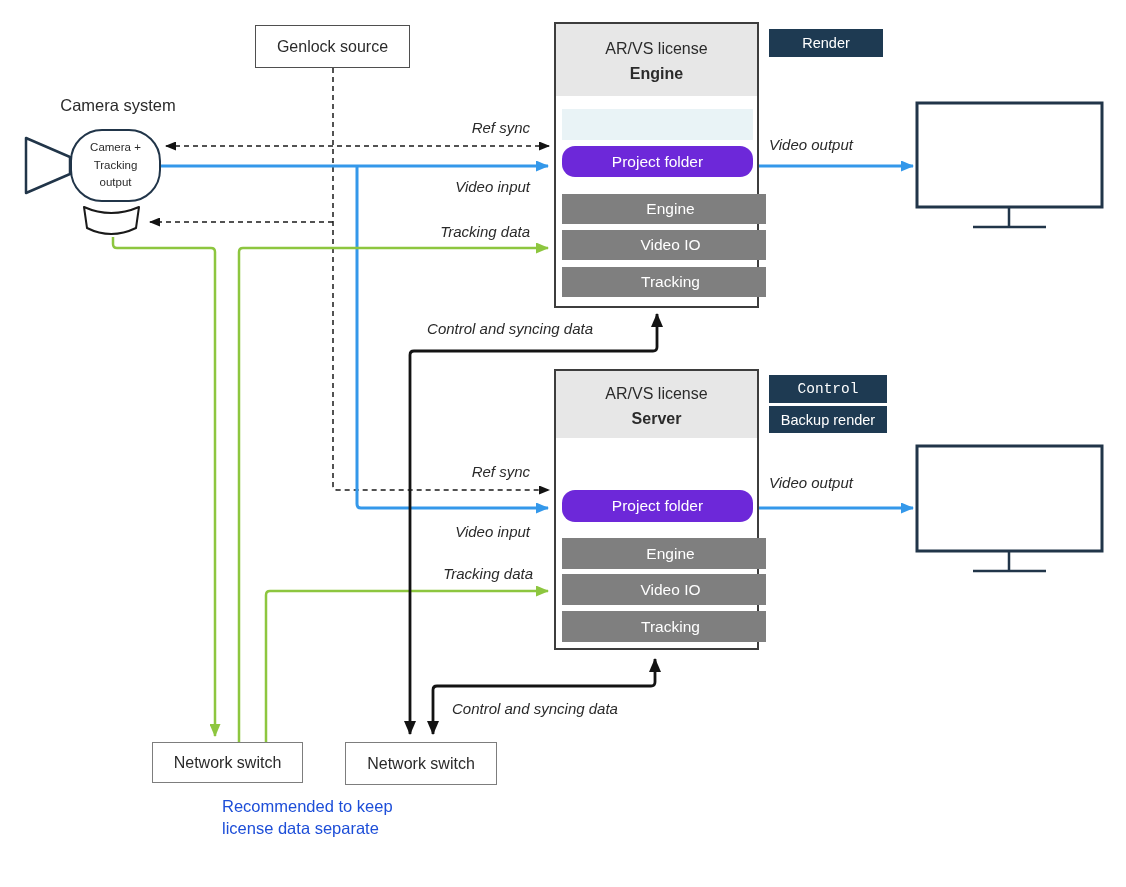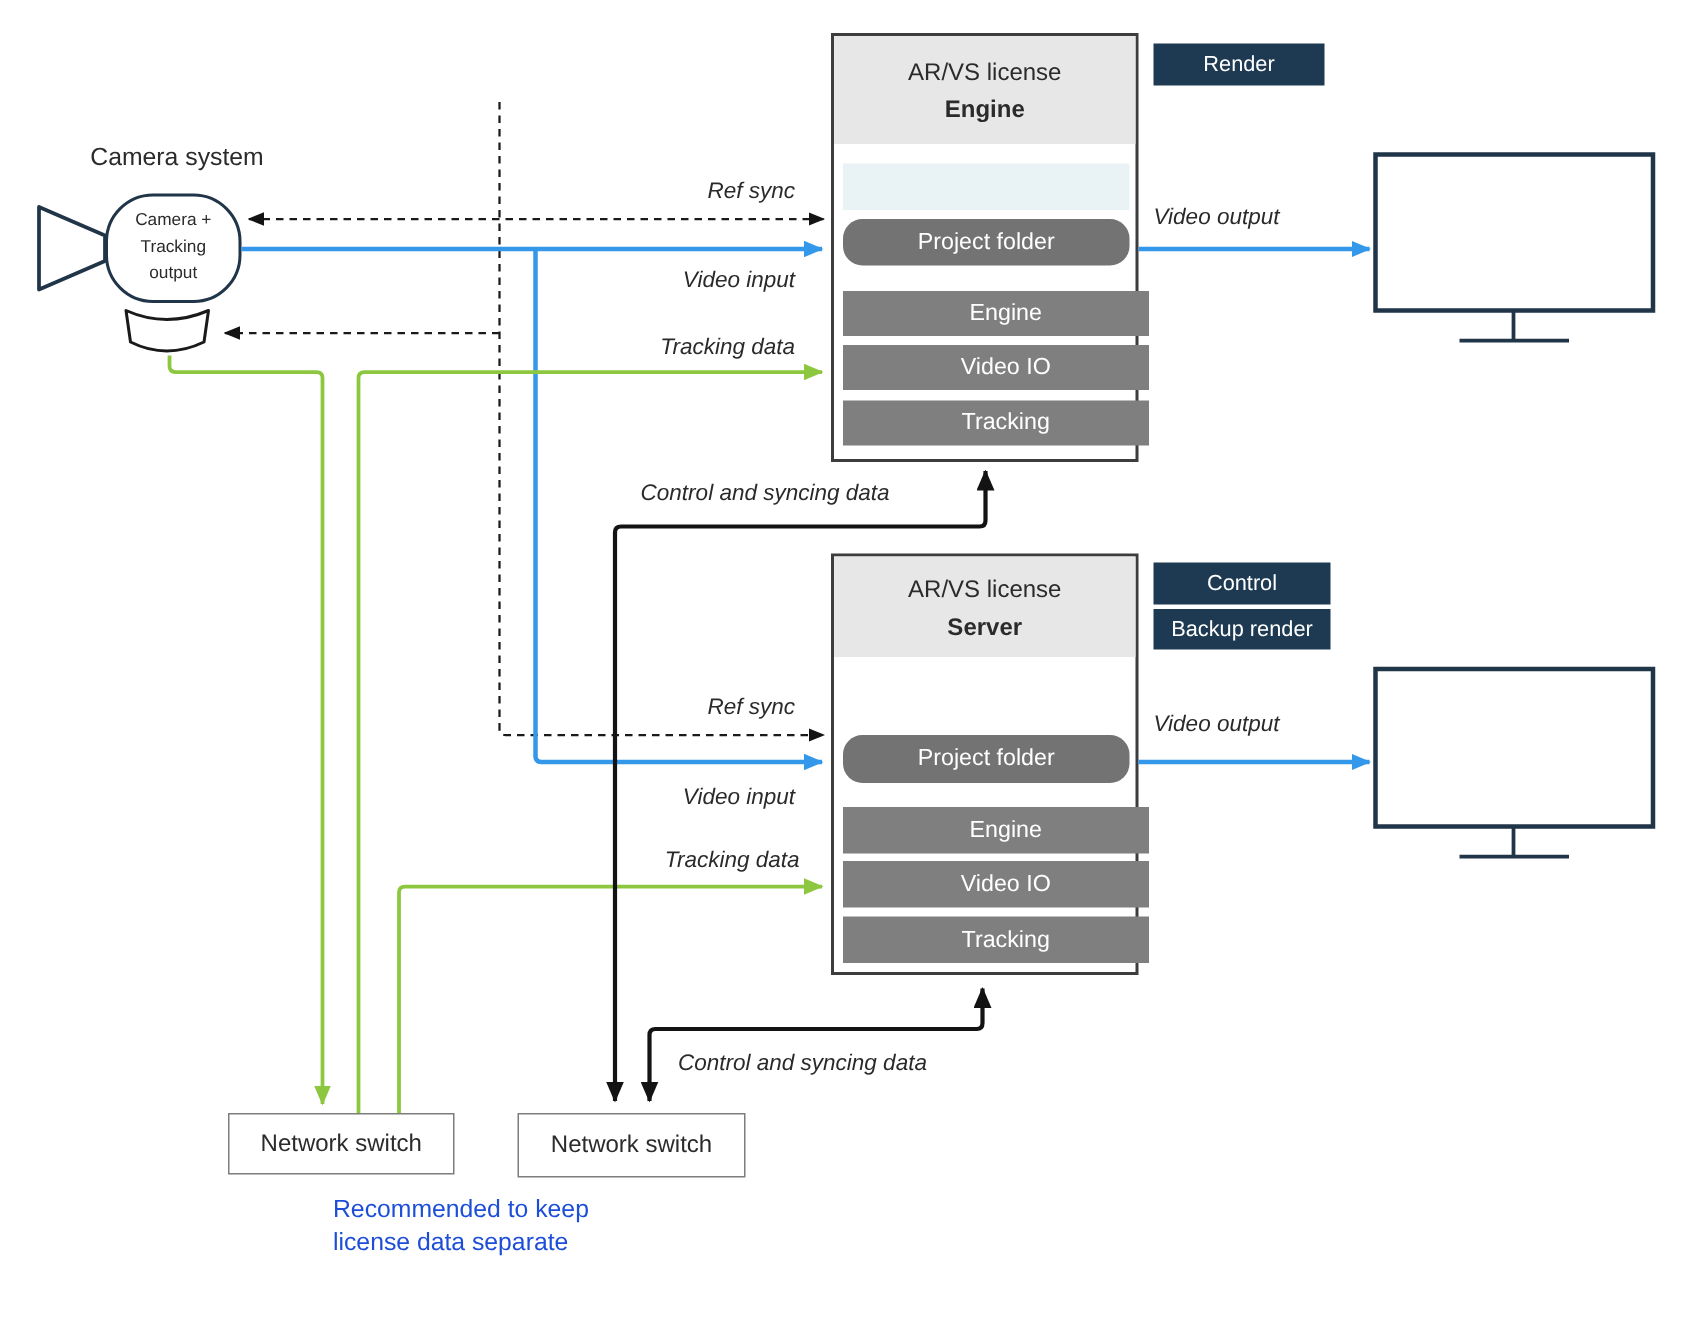--- a/index.html
+++ b/index.html
@@ -22,21 +22,21 @@
     position:absolute;left:0;top:0;right:0;background:#e7e7e7;
     text-align:center;padding-top:12px;box-sizing:border-box;
   }
   .bighead .l1{display:block;font-size:16px;line-height:25px;}
   .bighead .l2{display:block;font-size:16px;line-height:25px;font-weight:bold;}
   .modrow{
     position:absolute;left:6px;width:191px;color:#fff;font-size:15.5px;
     display:flex;align-items:center;justify-content:center;z-index:3;
   }
   .mod-gray{background:#7f7f7f;padding-left:13px;}
-  .mod-orange{background:#737373;border-radius:13px;}
+  .mod-orange{background:#6d28d9;border-radius:13px;}
   .mod-teal{background:#44a4ac;}
   .mod-empty{background:#e9f3f6;}
   .tag{
     position:absolute;background:#1e3a52;color:#fff;font-size:14.5px;
     display:flex;align-items:center;justify-content:center;z-index:2;margin-left:12px;
   }
   .flowlabel{
     position:absolute;font-style:italic;font-size:15px;color:#2a2a2a;z-index:2;
     white-space:nowrap;
   }
@@ -58,20 +58,23 @@
 <div id="canvas">
 
   <div class="camlabel" style="left:40px;top:96px;width:156px;">Camera system</div>
 
   <div class="cambody" style="left:70px;top:129px;width:91px;height:73px;border-radius:32px;">
     <span>Camera +</span>
     <span>Tracking</span>
     <span>output</span>
   </div>
 
+  <div class="plainbox" style="left:255px;top:25px;width:155px;height:43px;">
+    <span>Genlock source</span>
+  </div>
 
   <div class="bigbox" style="left:554px;top:22px;width:205px;height:286px;">
     <div class="bighead" style="height:72px;">
       <span class="l1">AR/VS license</span>
       <span class="l2">Engine</span>
     </div>
     <div class="modrow mod-empty" style="top:85px;height:31px;"></div>
     <div class="modrow mod-orange" style="top:122px;height:31px;">Project folder</div>
     <div class="modrow mod-gray" style="top:170px;height:30px;">Engine</div>
     <div class="modrow mod-gray" style="top:206px;height:30px;">Video IO</div>
@@ -84,21 +87,21 @@
     <div class="bighead" style="height:67px;padding-top:10px;">
       <span class="l1">AR/VS license</span>
       <span class="l2">Server</span>
     </div>
     <div class="modrow mod-orange" style="top:119px;height:32px;">Project folder</div>
     <div class="modrow mod-gray" style="top:167px;height:31px;">Engine</div>
     <div class="modrow mod-gray" style="top:203px;height:31px;">Video IO</div>
     <div class="modrow mod-gray" style="top:240px;height:31px;">Tracking</div>
   </div>
 
-  <div class="tag" style="left:757px;top:375px;width:118px;height:28px;">Control</div>
+  <div class="tag" style="left:757px;top:375px;width:118px;height:28px;font-family:Liberation Mono, monospace;">Control</div>
   <div class="tag" style="left:757px;top:406px;width:118px;height:27px;">Backup render</div>
 
   <div class="plainbox switchbox" style="left:152px;top:742px;width:151px;height:41px;">
     <span>Network switch</span>
   </div>
   <div class="plainbox switchbox" style="left:345px;top:742px;width:152px;height:43px;">
     <span>Network switch</span>
   </div>
 
   <div class="note" style="left:222px;top:795px;width:200px;">

